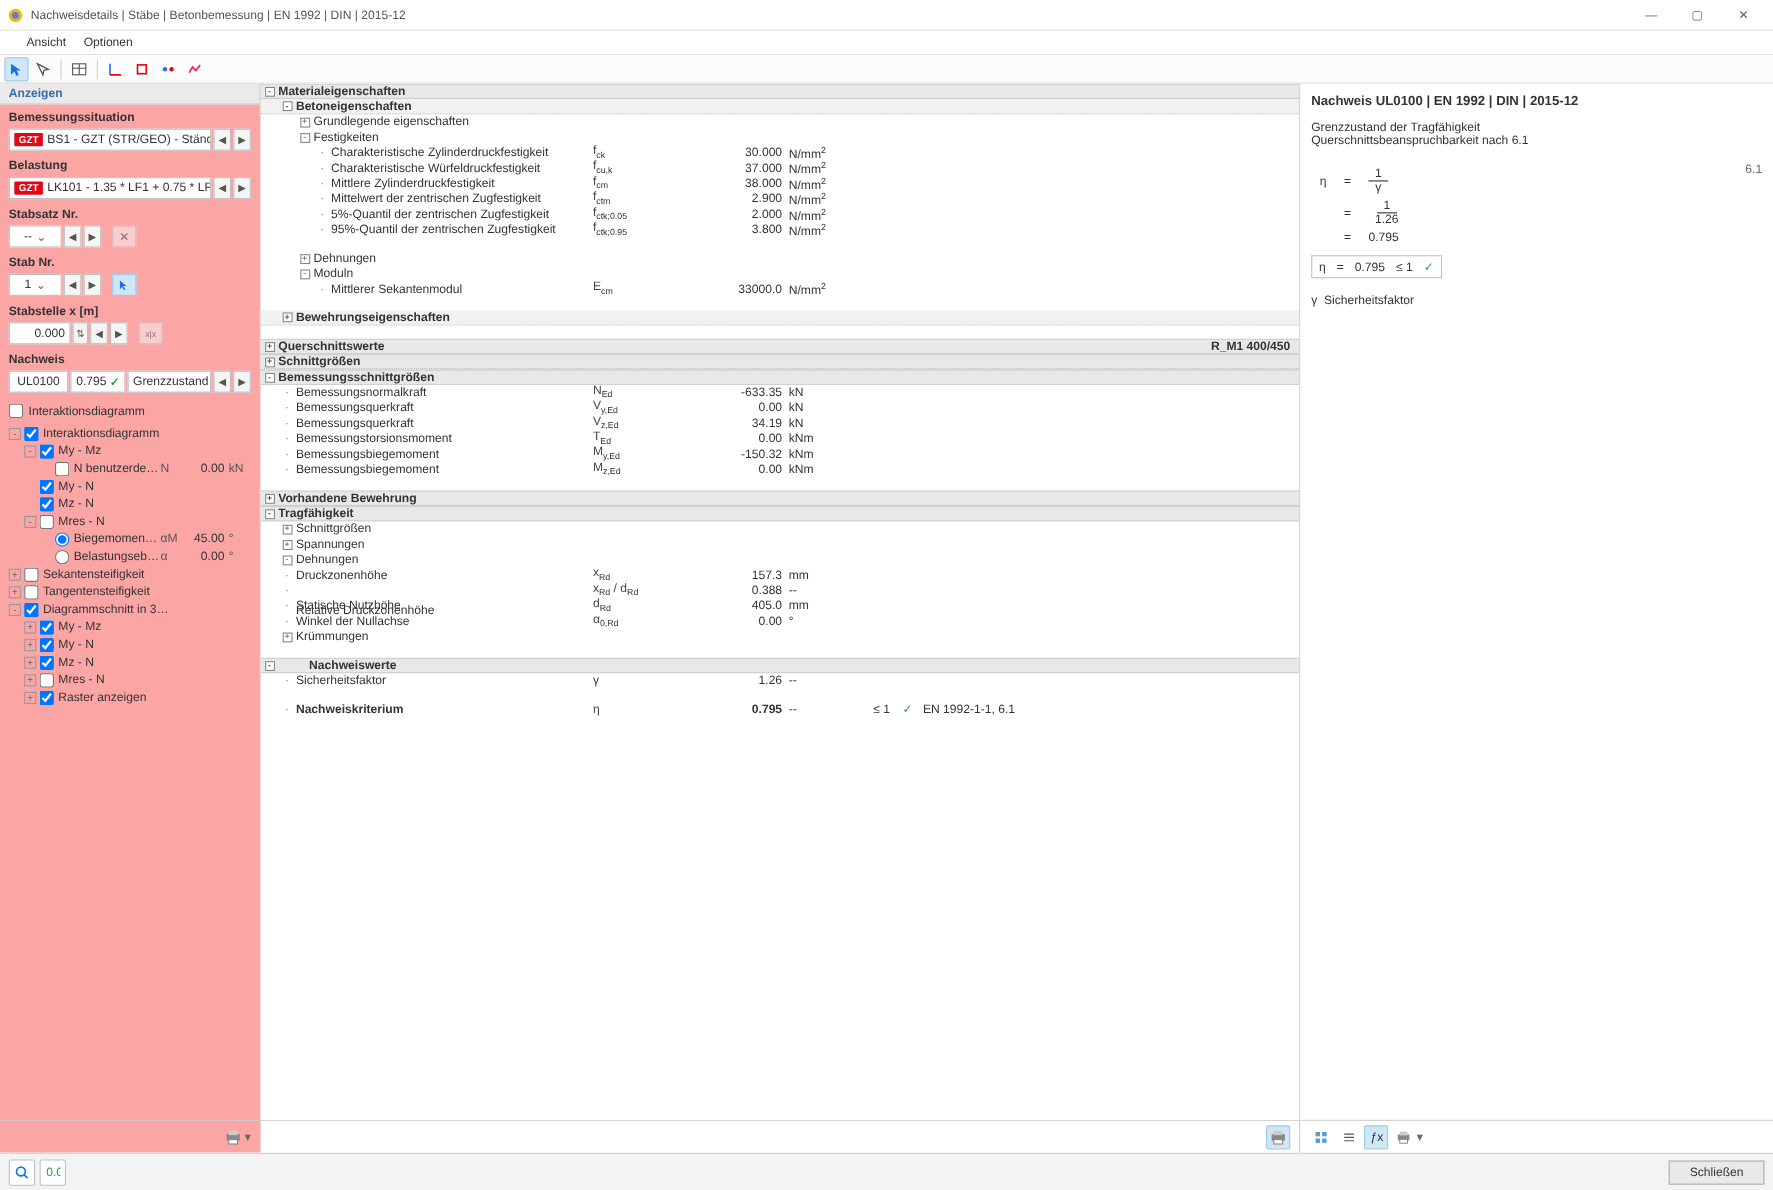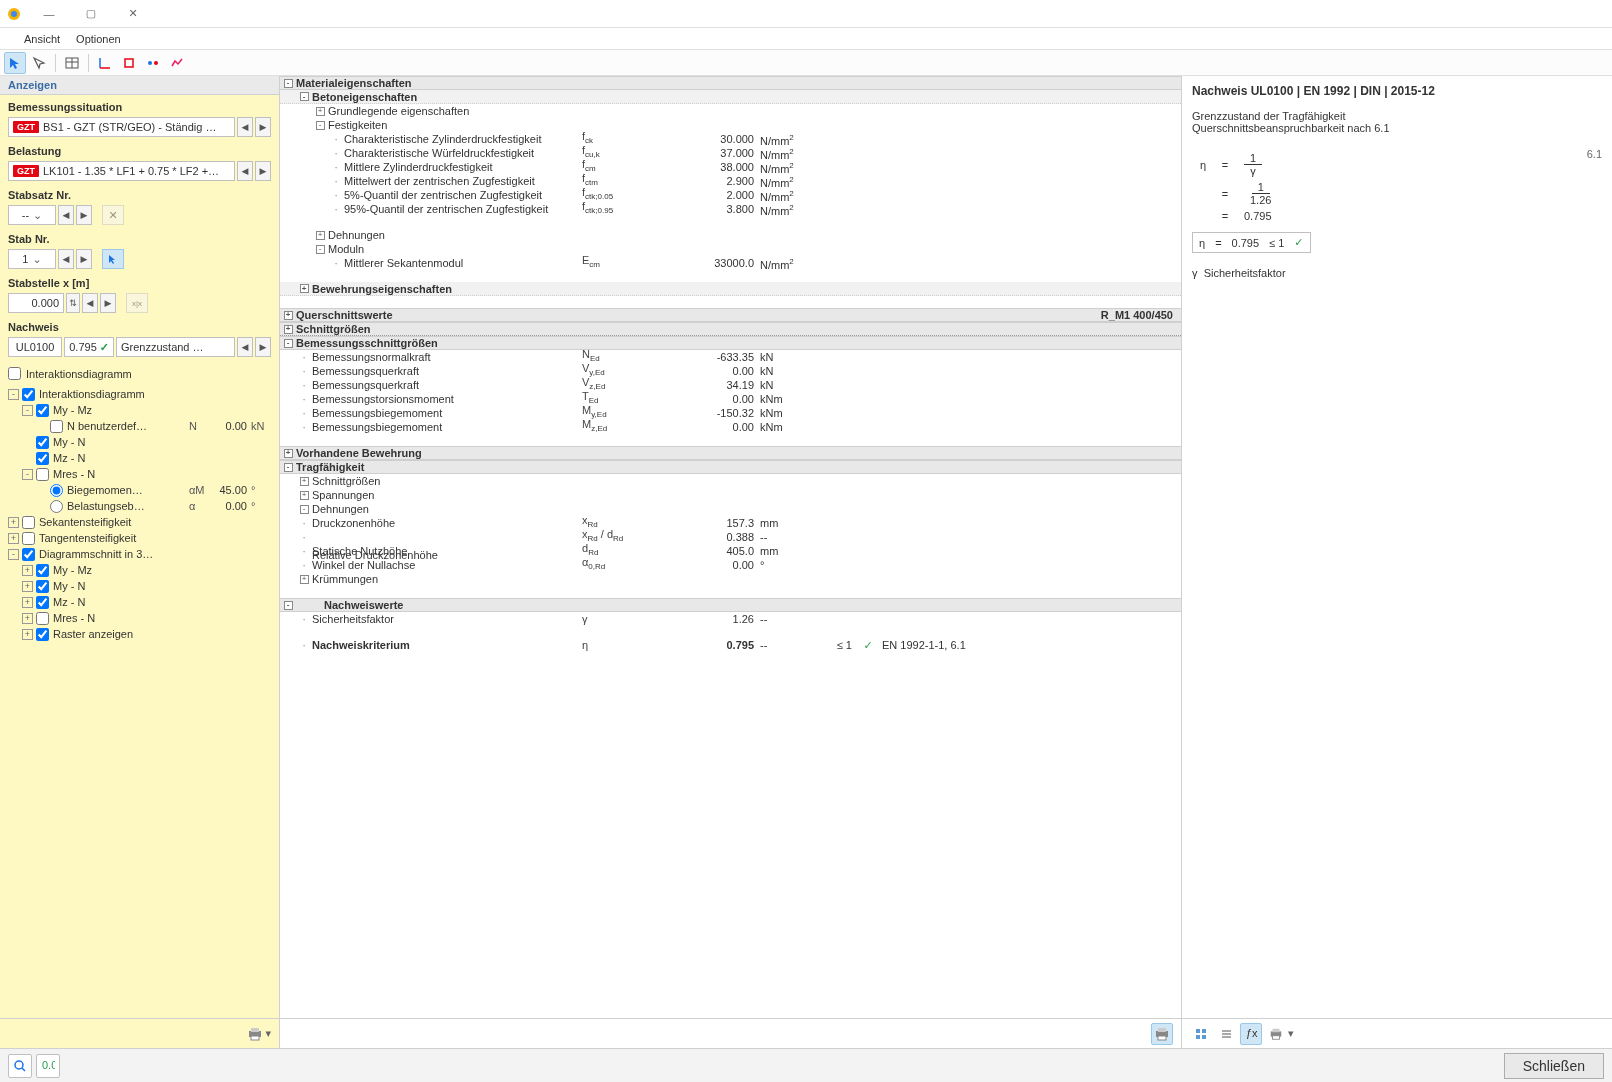--- a/index.html
+++ b/index.html
@@ -9,21 +9,21 @@
 .titlebar .title{flex:1;color:#555}
 .titlebar .wbtn{width:42px;height:26px;display:flex;align-items:center;justify-content:center;color:#666}
 .menubar{height:22px;border-bottom:1px solid #e0e0e0;display:flex;align-items:center;padding:0 24px;gap:16px}
 .menubar span{color:#333}
 .toolbar{height:26px;border-bottom:1px solid #e0e0e0;display:flex;align-items:center;padding:0 4px;gap:2px;background:#fcfcfc}
 .tbtn{width:22px;height:22px;display:flex;align-items:center;justify-content:center;border:1px solid transparent;border-radius:2px}
 .tbtn.active{background:#cfe6f7;border-color:#9bc8e8}
 .tbtn svg{width:14px;height:14px}
 .tsep{width:1px;height:18px;background:#d0d0d0;margin:0 3px}
 .main{flex:1;display:flex;overflow:hidden}
-.panel-l{width:280px;border-right:1px solid #d0d0d0;display:flex;flex-direction:column;background:#fef9c3}
+.panel-l{width:237px;border-right:1px solid #d0d0d0;display:flex;flex-direction:column;background:#fca5a5}
 .panel-l .hdr{background:#eaeaea;border-bottom:1px solid #d0d0d0;padding:3px 8px;font-weight:600;color:#3a6ea5}
 .panel-l .body{flex:1;overflow:auto;padding:6px 8px}
 .panel-l .ftr{border-top:1px solid #d0d0d0;height:30px;display:flex;justify-content:flex-end;align-items:center;padding:0 8px}
 .fld-lbl{font-weight:600;margin-top:8px;margin-bottom:4px;color:#333}
 .fld-lbl:first-child{margin-top:0}
 .row{display:flex;align-items:center;gap:2px}
 .badge-r{background:#e30613;color:#fff;padding:1px 4px;font-size:9px;font-weight:600;border-radius:1px}
 .sel{flex:1;border:1px solid #c0c0c0;background:#fff;height:20px;display:flex;align-items:center;padding:0 4px;overflow:hidden;white-space:nowrap}
 .navb{width:16px;height:20px;border:1px solid #c0c0c0;background:#f5f5f5;display:flex;align-items:center;justify-content:center;font-size:9px;color:#555}
 .ibtn{width:22px;height:20px;border:1px solid #c0c0c0;background:#f5f5f5;display:flex;align-items:center;justify-content:center}
@@ -71,32 +71,33 @@
 .eqrow .eq{width:14px;text-align:center}
 .frac{display:inline-flex;flex-direction:column;align-items:center;line-height:1.1}
 .frac .n{border-bottom:1px solid #333;padding:0 6px}
 .frac .d{padding:0 6px}
 .eqref{margin-left:auto;color:#666;align-self:flex-start}
 .resbox{border:1px solid #c0c0c0;background:#fff;padding:3px 6px;display:inline-flex;align-items:center;gap:10px;margin-top:6px}
 .resbox .ok{color:#2a9d4a}
 .panel-r .ftr{border-top:1px solid #d0d0d0;height:30px;display:flex;align-items:center;padding:0 8px;gap:3px}
 .statusbar{height:34px;border-top:1px solid #d0d0d0;background:#f3f3f3;display:flex;align-items:center;padding:0 8px}
 .statusbar .sicn{width:24px;height:24px;border:1px solid #c0c0c0;background:#fff;display:flex;align-items:center;justify-content:center;margin-right:4px;border-radius:2px}
-.btn-close{margin-left:auto;border:1px solid #adadad;background:#e9e9e9;padding:4px 18px;font-size:14px}
+.btn-close{margin-left:auto;border:1px solid #adadad;background:#e9e9e9;padding:4px 18px;font-size:11px}
 .ic-print{width:16px;height:14px}
 .check{color:#2a9d4a;font-weight:700}
 </style>
 </head>
 <body>
 
 <div class="titlebar">
   <svg class="icon" viewBox="0 0 16 16">
       <circle cx="8" cy="8" r="6" fill="#f4b400"></circle>
       <circle cx="8" cy="8" r="3" fill="#4285f4"></circle>
     </svg>
+  <span class="title">Nachweisdetails | Stäbe | Betonbemessung | EN 1992 | DIN | 2015-12</span>
   <div class="wbtn">―</div>
   <div class="wbtn">▢</div>
   <div class="wbtn">✕</div>
 </div>
 
 <div class="menubar">
   <span>Ansicht</span>
   <span>Optionen</span>
 </div>
 

